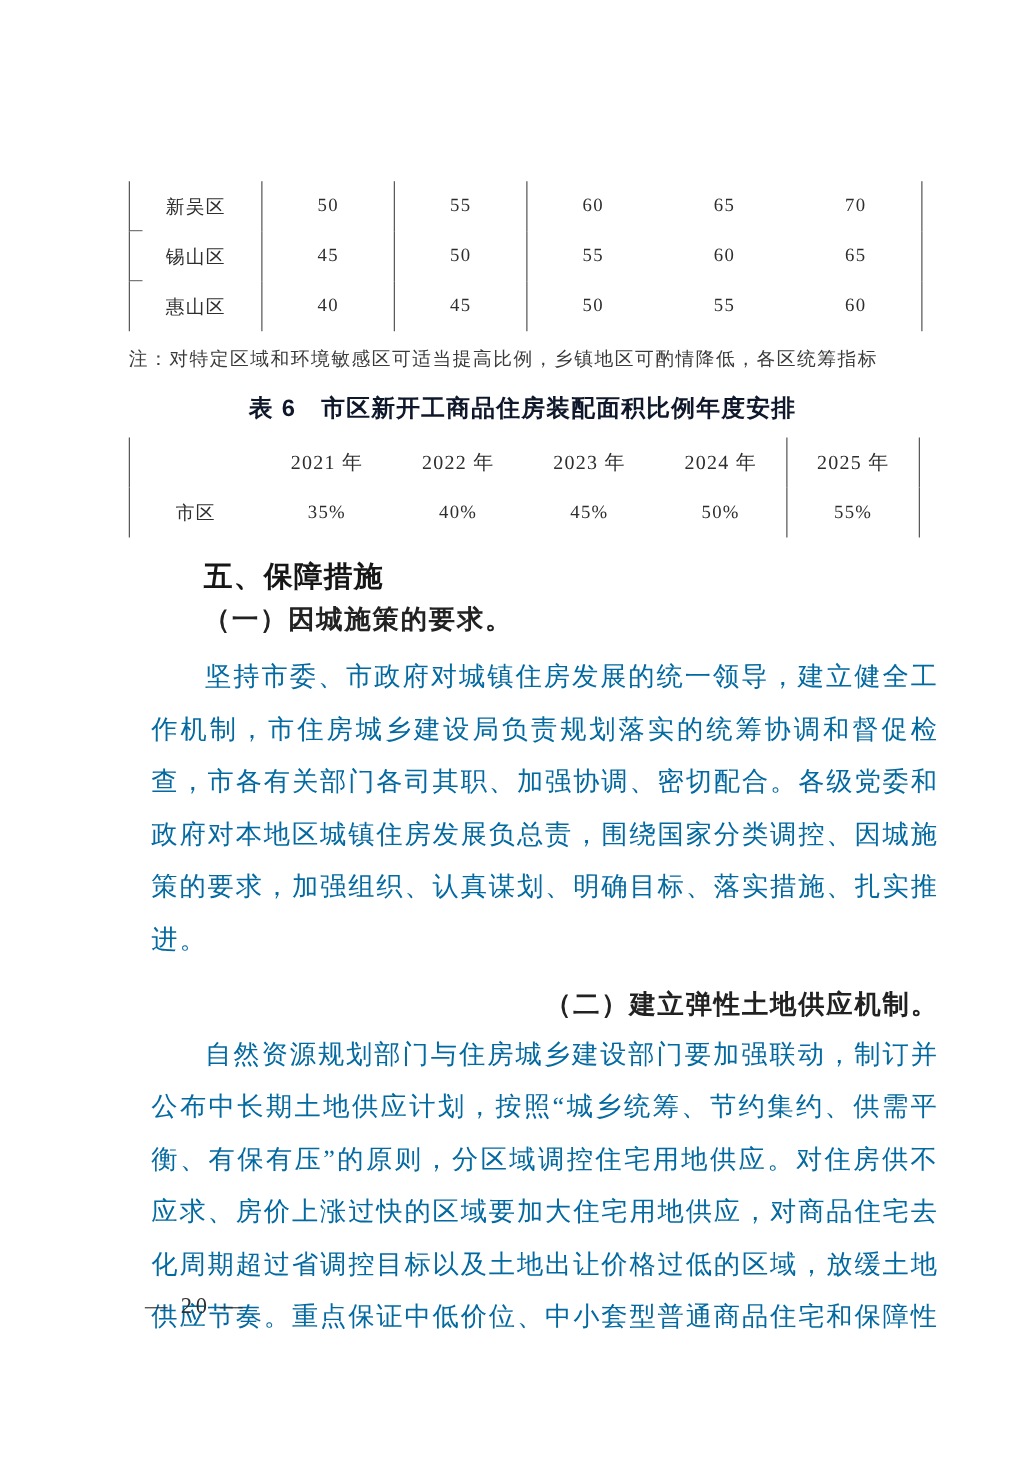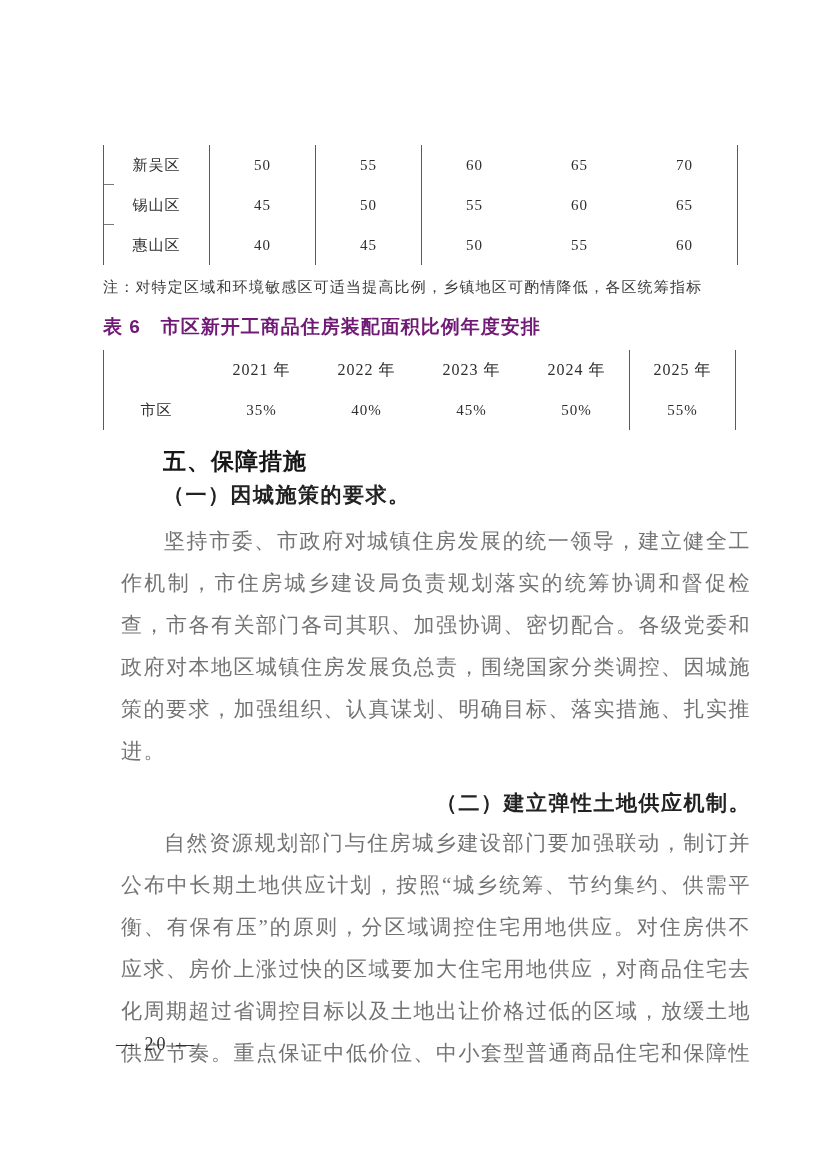--- a/index.html
+++ b/index.html
@@ -25,22 +25,22 @@
   .top-table tr:not(:last-child) td.first{position:relative;}
   .top-table tr:not(:last-child) td.first::after{
     content:"";position:absolute;left:0;bottom:0;width:10px;height:1px;background:#7a7a7a;
   }
   .table-note{
     position:absolute;left:103px;top:278px;width:640px;
     font-size:15px;color:#3a3a3a;letter-spacing:1.2px;
   }
   .table6-title{
     position:absolute;left:103px;top:314px;width:630px;
-    font-family:"Liberation Sans","DejaVu Sans",sans-serif;
-    font-weight:bold;font-size:19px;color:#701a75;letter-spacing:1px;
+    text-align:center;font-family:"Liberation Sans","DejaVu Sans",sans-serif;
+    font-weight:bold;font-size:19px;color:#0f172a;letter-spacing:1px;
   }
   .table6{
     position:absolute;left:103px;top:350px;width:630px;
     border-left:1px solid #5a5a5a;border-right:1px solid #5a5a5a;
   }
   .table6 td{height:40px;width:105px;}
   .table6 td.last{border-left:1px solid #5a5a5a;}
   .table6 .hdr td{font-size:16px;}
   
   .body-block{position:absolute;left:121px;top:448px;width:630px;}
@@ -49,21 +49,21 @@
     font-family:"Liberation Sans","DejaVu Sans",sans-serif;
     font-weight:bold;font-size:23px;color:#161616;letter-spacing:1px;
   }
   .sub-heading{
     margin:8px 0 0 42px;line-height:26px;
     font-weight:600;font-size:21px;color:#222;letter-spacing:1.5px;
   }
   .para{
     margin:12px 0 0 0;
     font-size:21px;line-height:42px;letter-spacing:1.5px;
-    text-align:justify;text-indent:43px;color:#737373;
+    text-align:justify;text-indent:43px;color:#0369a1;
   }
   .para.second{margin-top:6px;}
   .sub-heading.second{margin-top:18px;text-align:right;}
   
   .page-footer{
     position:absolute;left:116px;top:1031px;line-height:26px;
     font-size:18px;color:#2e2e2e;letter-spacing:3px;
   }
 </style>
 </head>

